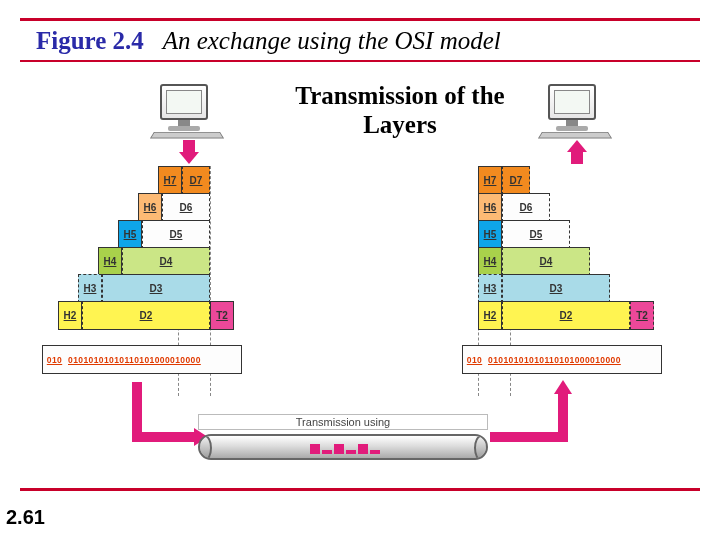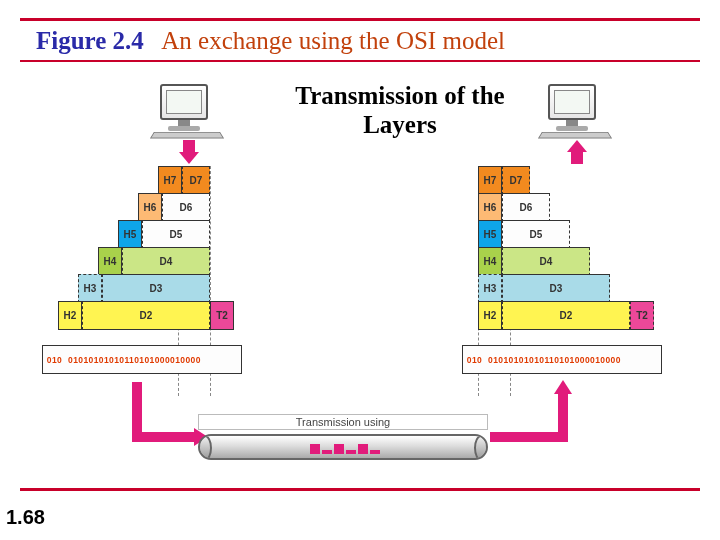--- a/index.html
+++ b/index.html
@@ -2,38 +2,38 @@
 <html><head>
 <meta charset="utf-8">
 <style>
   * { box-sizing: border-box; margin: 0; padding: 0; }
   body { width: 720px; height: 540px; background: #fff; font-family: Georgia, 'Times New Roman', serif; position: relative; }
   .hr-top { position: absolute; left: 20px; right: 20px; top: 18px; height: 3px; background: #c8002a; }
   .hr-under { position: absolute; left: 20px; right: 20px; top: 60px; height: 2px; background: #c8002a; }
   .hr-bottom { position: absolute; left: 20px; right: 20px; top: 488px; height: 3px; background: #c8002a; }
   .figtitle { position: absolute; left: 36px; top: 27px; font-size: 25px; }
   .figtitle .fignum { color: #2a2aa8; font-weight: bold; }
-  .figtitle .figtxt { color: #c2410c; }
+  .figtitle .figtxt { font-style: italic; color: #000000; }
   .subtitle { position: absolute; left: 290px; top: 82px; width: 220px; text-align: center; font-size: 25px; font-weight: bold; color: #000; line-height: 1.15; }
   .pagenum { position: absolute; left: 6px; top: 506px; font-family: Arial, sans-serif; font-size: 20px; font-weight: bold; color: #000; }
 
   .diagram { position: absolute; left: 60px; top: 80px; width: 600px; height: 400px; font-family: Arial, sans-serif; }
 
   
   .computer { position: absolute; width: 70px; height: 55px; }
   .monitor { position: absolute; left: 8px; top: 0; width: 48px; height: 36px; border: 2px solid #555; border-radius: 3px; background: linear-gradient(#fff,#e6e6e6); }
   .monitor::after { content:""; position:absolute; left:4px; top:4px; right:4px; bottom:4px; background:#f3f8f3; border:1px solid #888; }
   .stand { position:absolute; left:26px; top:36px; width:12px; height:6px; background:#888; }
   .base { position:absolute; left:16px; top:42px; width:32px; height:5px; background:#aaa; border-radius:2px; }
   .kbd { position:absolute; left:0px; top:47px; width:70px; height:8px; background:#ccc; border:1px solid #777; transform: perspective(40px) rotateX(35deg); }
 
   
   .stack { position: absolute; width: 280px; }
   .row { position: relative; height: 22px; margin-bottom: 5px; }
-  .cell { position: absolute; top:0; height: 29px; border: 1px solid #333; font-size: 10px; display:flex; align-items:center; justify-content:center; font-weight: bold; color:#333; }
+  .cell { position: absolute; top:0; height: 29px; border: 1px solid #333; font-size: 10px; display:flex; align-items:center; justify-content:center; font-weight: bold; color:#333;text-decoration:underline; }
   .dashed-side { border-left-style: dashed !important; border-right-style: dashed !important; }
   .c-orange { background:#f28a1f; }
   .c-tan    { background:#fdba74; }
   .c-plum   { background:#0ea5e9; }
   .c-green  { background:#a9d14b; }
   .c-cyan   { background:#a9dbe8; }
   .c-yellow { background:#fff451; }
   .c-gray   { background:#ec4899; }
   .c-white  { background:#fdfdfd; }
   .bits { color:#e03a00; font-size:8.5px; letter-spacing:0.4px; }
@@ -188,13 +188,13 @@
       <div class="pulse" style="left:134px;"></div>
       <div class="pulse lo" style="left:146px;"></div>
       <div class="pulse" style="left:158px;"></div>
       <div class="pulse lo" style="left:170px;"></div>
     </div>
   </div>
 
 </div>
 
 <div class="hr-bottom"></div>
-<div class="pagenum">1.68</div>
+<div class="pagenum">2.61</div>
 
 </body></html>

